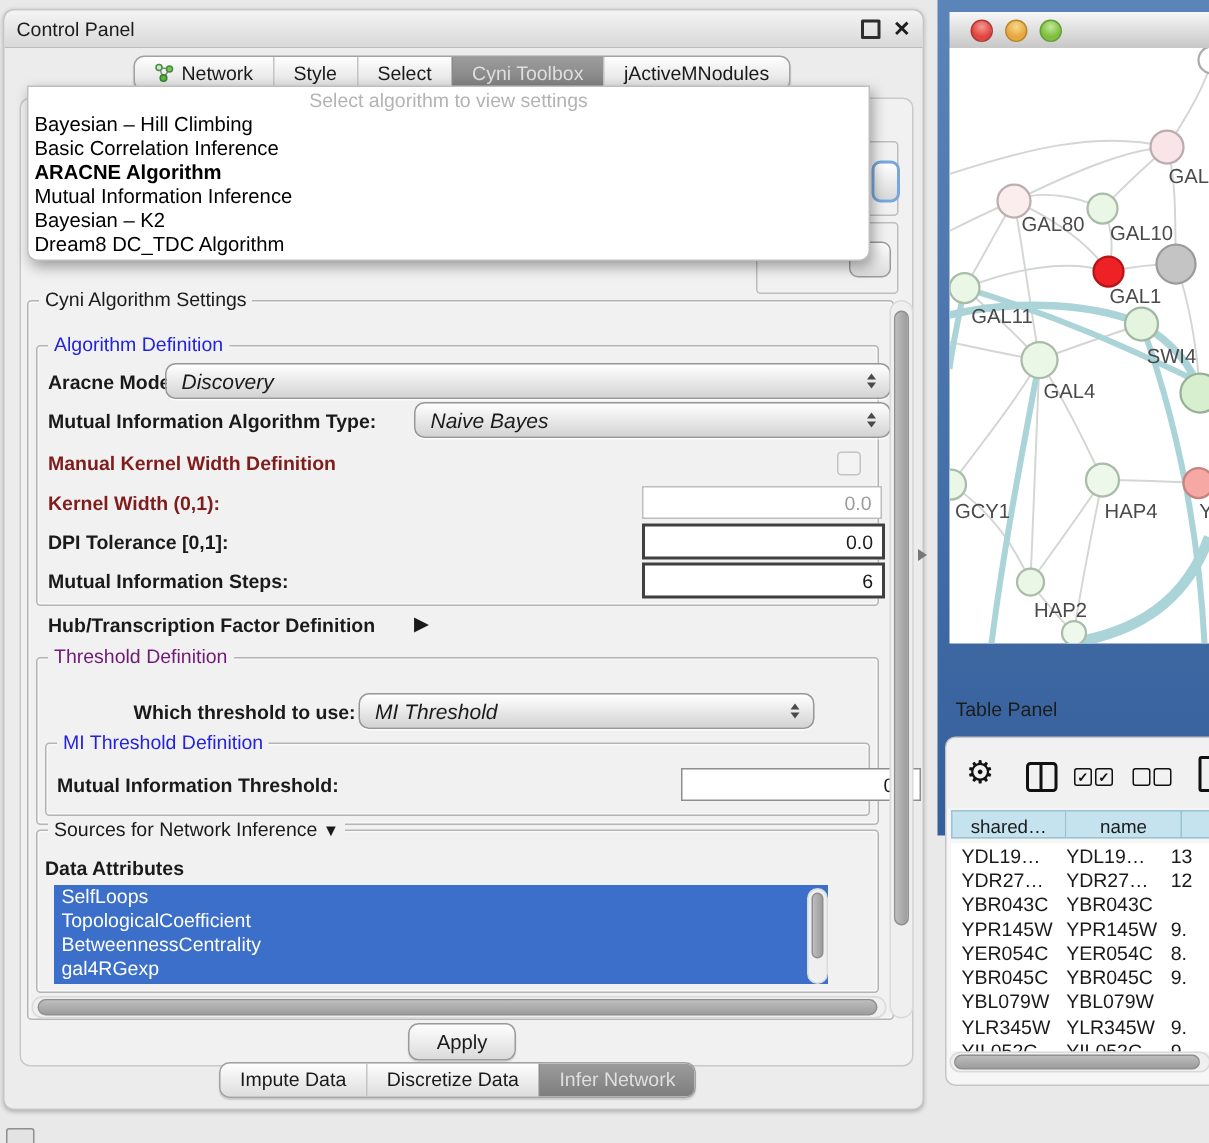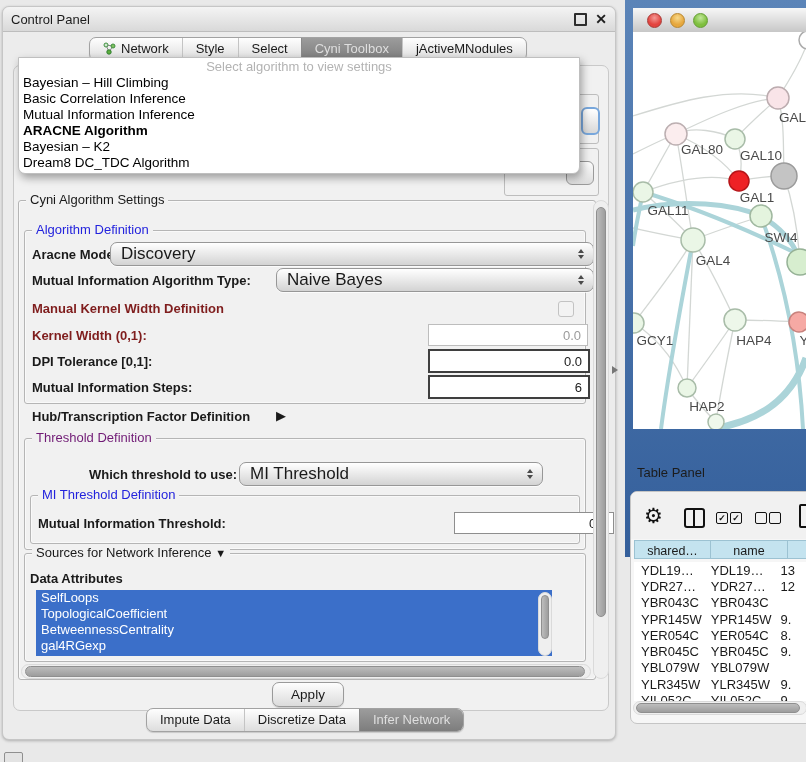--- a/index.html
+++ b/index.html
@@ -39,21 +39,21 @@
 
   
   .grp{position:absolute;border:1px solid #B5B5B5;border-radius:3px;box-shadow:inset 0 0 0 1px rgba(255,255,255,.6);}
   .grp-label{position:absolute;top:-9px;left:7px;background:#F1F1F1;padding:0 4px;font-size:13px;white-space:nowrap;}
 
   .lbl{position:absolute;font-size:13px;white-space:nowrap;}
   .b{font-weight:bold;}
   .dis{color:#7f1d1d;}
 
   .cbx{position:absolute;display:flex;align-items:center;background:linear-gradient(#FFFFFF,#E7E7E7 55%,#D3D3D3);
-       border:1px solid #979797;border-radius:7px;font-size:17px;padding-left:10px;box-shadow:0 1px 0 rgba(255,255,255,.7);}
+       border:1px solid #979797;border-radius:7px;font-size:14px;padding-left:10px;box-shadow:0 1px 0 rgba(255,255,255,.7);font-style:italic;}
   .spin{margin-left:auto;margin-right:9px;display:flex;flex-direction:column;gap:2px;}
   .spin i{display:block;width:0;height:0;border-left:3.5px solid transparent;border-right:3.5px solid transparent;}
   .spin .up{border-bottom:4px solid #4a4a4a;}
   .spin .dn{border-top:4px solid #4a4a4a;}
 
   .field{position:absolute;background:#fff;border:1px solid #8E8E8E;font-size:13px;display:flex;
          align-items:center;justify-content:flex-end;padding:0 6px;}
   .field.strong{border:2px solid #3F3F3F;}
   .field.dim{border:1px solid #BDBDBD;color:#9B9B9B;}
 
@@ -245,22 +245,22 @@
         <div class="tab sel">Infer Network</div>
       </div>
   </div>
 </div>
 
 <div class="abs dropdown">
   <div class="dd-placeholder">Select algorithm to view settings</div>
   <div id="algo-options">
       <div class="dd-opt">Bayesian – Hill Climbing</div>
       <div class="dd-opt">Basic Correlation Inference</div>
+      <div class="dd-opt bold">ARACNE Algorithm</div>
       <div class="dd-opt">Mutual Information Inference</div>
-      <div class="dd-opt bold">ARACNE Algorithm</div>
       <div class="dd-opt">Bayesian – K2</div>
       <div class="dd-opt">Dream8 DC_TDC Algorithm</div>
     </div>
 </div>
 
 <div class="abs netwin">
   <div class="net-titlebar">
     <span class="light red"></span>
     <span class="light yellow"></span>
     <span class="light green"></span>

